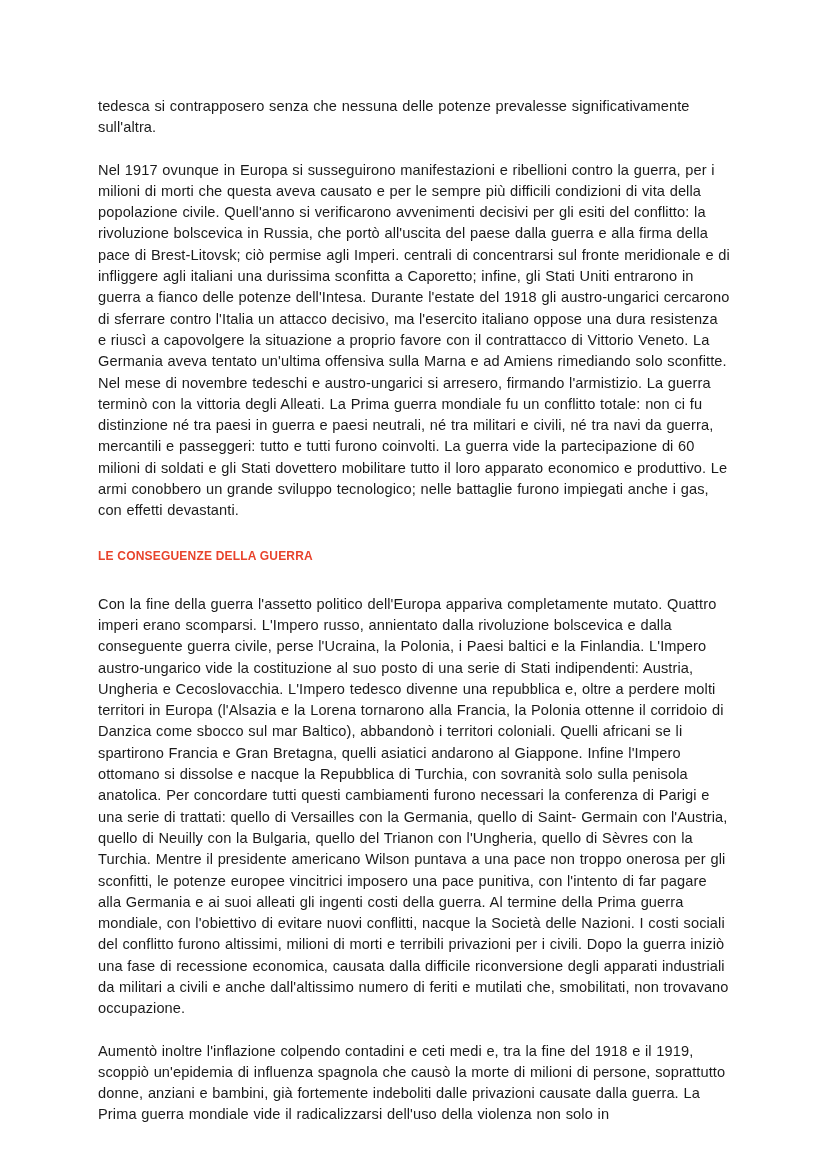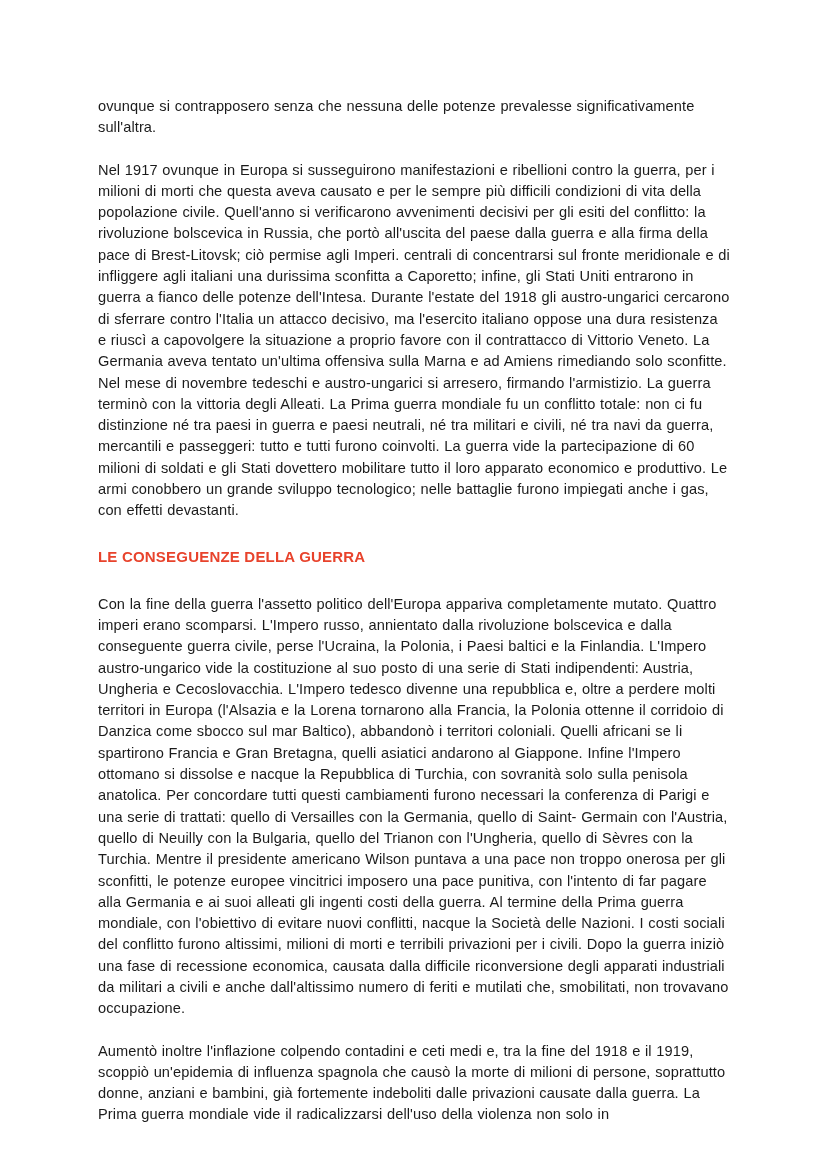--- a/index.html
+++ b/index.html
@@ -21,33 +21,33 @@
   }
   .doc-paragraph {
     font-size: 14.6px;
     line-height: 21.3px;
     text-align: left;
     margin-bottom: 21px;
     letter-spacing: 0.1px;
     word-spacing: 0.5px;
   }
   .section-heading {
-    font-size: 15px;
+    font-size: 12px;
     font-weight: bold;
     line-height: 21px;
     margin-top: 24px;
     margin-bottom: 27px;
     letter-spacing: 0.2px;
   }
 </style>
 </head>
 <body>
 
 <div class="page">
-  <p class="doc-paragraph">ovunque si contrapposero senza che nessuna delle potenze prevalesse significativamente sull'altra.</p>
+  <p class="doc-paragraph">tedesca si contrapposero senza che nessuna delle potenze prevalesse significativamente sull'altra.</p>
 
   <p class="doc-paragraph">Nel 1917 ovunque in Europa si susseguirono manifestazioni e ribellioni contro la guerra, per i milioni di morti che questa aveva causato e per le sempre più difficili condizioni di vita della popolazione civile. Quell'anno si verificarono avvenimenti decisivi per gli esiti del conflitto: la rivoluzione bolscevica in Russia, che portò all'uscita del paese dalla guerra e alla firma della pace di Brest-Litovsk; ciò permise agli Imperi. centrali di concentrarsi sul fronte meridionale e di infliggere agli italiani una durissima sconfitta a Caporetto; infine, gli Stati Uniti entrarono in guerra a fianco delle potenze dell'Intesa. Durante l'estate del 1918 gli austro-ungarici cercarono di sferrare contro l'Italia un attacco decisivo, ma l'esercito italiano oppose una dura resistenza e riuscì a capovolgere la situazione a proprio favore con il contrattacco di Vittorio Veneto. La Germania aveva tentato un'ultima offensiva sulla Marna e ad Amiens rimediando solo sconfitte. Nel mese di novembre tedeschi e austro-ungarici si arresero, firmando l'armistizio. La guerra terminò con la vittoria degli Alleati. La Prima guerra mondiale fu un conflitto totale: non ci fu distinzione né tra paesi in guerra e paesi neutrali, né tra militari e civili, né tra navi da guerra, mercantili e passeggeri: tutto e tutti furono coinvolti. La guerra vide la partecipazione di 60 milioni di soldati e gli Stati dovettero mobilitare tutto il loro apparato economico e produttivo. Le armi conobbero un grande sviluppo tecnologico; nelle battaglie furono impiegati anche i gas, con effetti devastanti.</p>
 
   <h2 class="section-heading" style="color: rgb(232, 67, 44);">LE CONSEGUENZE DELLA GUERRA</h2>
 
   <p class="doc-paragraph">Con la fine della guerra l'assetto politico dell'Europa appariva completamente mutato. Quattro imperi erano scomparsi. L'Impero russo, annientato dalla rivoluzione bolscevica e dalla conseguente guerra civile, perse l'Ucraina, la Polonia, i Paesi baltici e la Finlandia. L'Impero austro-ungarico vide la costituzione al suo posto di una serie di Stati indipendenti: Austria, Ungheria e Cecoslovacchia. L'Impero tedesco divenne una repubblica e, oltre a perdere molti territori in Europa (l'Alsazia e la Lorena tornarono alla Francia, la Polonia ottenne il corridoio di Danzica come sbocco sul mar Baltico), abbandonò i territori coloniali. Quelli africani se li spartirono Francia e Gran Bretagna, quelli asiatici andarono al Giappone. Infine l'Impero ottomano si dissolse e nacque la Repubblica di Turchia, con sovranità solo sulla penisola anatolica. Per concordare tutti questi cambiamenti furono necessari la conferenza di Parigi e una serie di trattati: quello di Versailles con la Germania, quello di Saint- Germain con l'Austria, quello di Neuilly con la Bulgaria, quello del Trianon con l'Ungheria, quello di Sèvres con la Turchia. Mentre il presidente americano Wilson puntava a una pace non troppo onerosa per gli sconfitti, le potenze europee vincitrici imposero una pace punitiva, con l'intento di far pagare alla Germania e ai suoi alleati gli ingenti costi della guerra. Al termine della Prima guerra mondiale, con l'obiettivo di evitare nuovi conflitti, nacque la Società delle Nazioni. I costi sociali del conflitto furono altissimi, milioni di morti e terribili privazioni per i civili. Dopo la guerra iniziò una fase di recessione economica, causata dalla difficile riconversione degli apparati industriali da militari a civili e anche dall'altissimo numero di feriti e mutilati che, smobilitati, non trovavano occupazione.</p>
 
   <p class="doc-paragraph">Aumentò inoltre l'inflazione colpendo contadini e ceti medi e, tra la fine del 1918 e il 1919, scoppiò un'epidemia di influenza spagnola che causò la morte di milioni di persone, soprattutto donne, anziani e bambini, già fortemente indeboliti dalle privazioni causate dalla guerra. La Prima guerra mondiale vide il radicalizzarsi dell'uso della violenza non solo in</p>
 </div>
 

